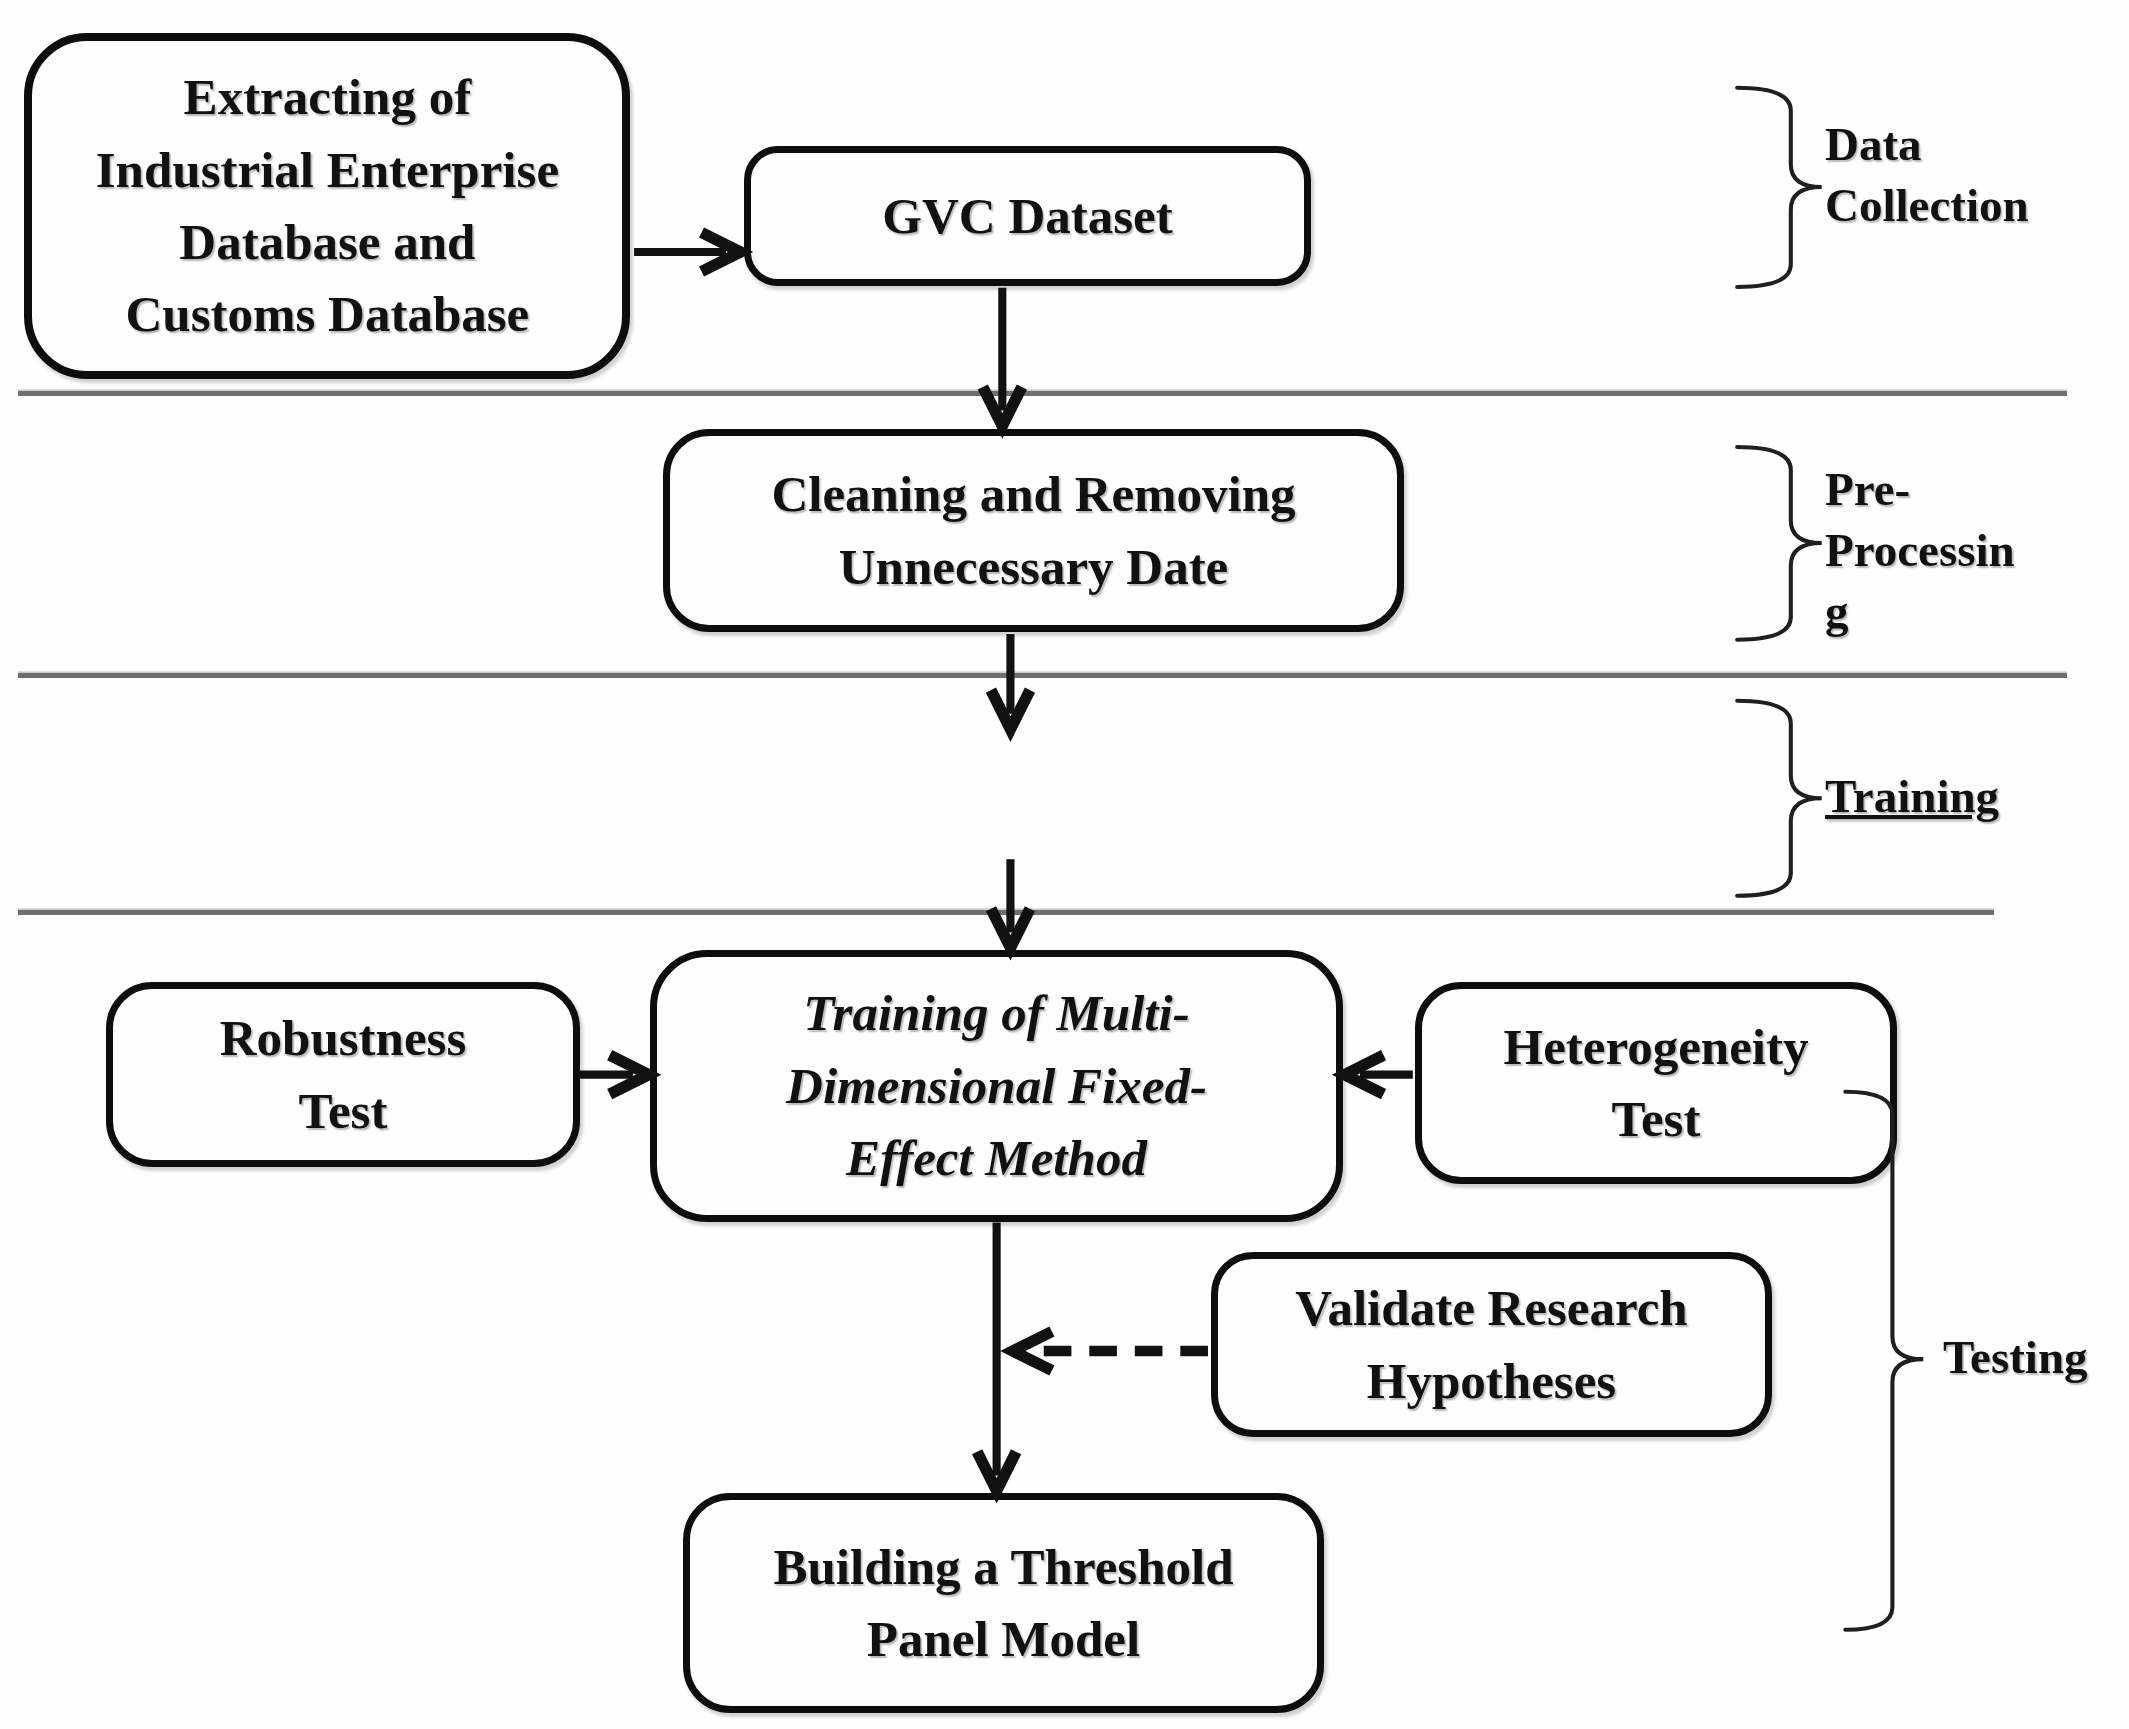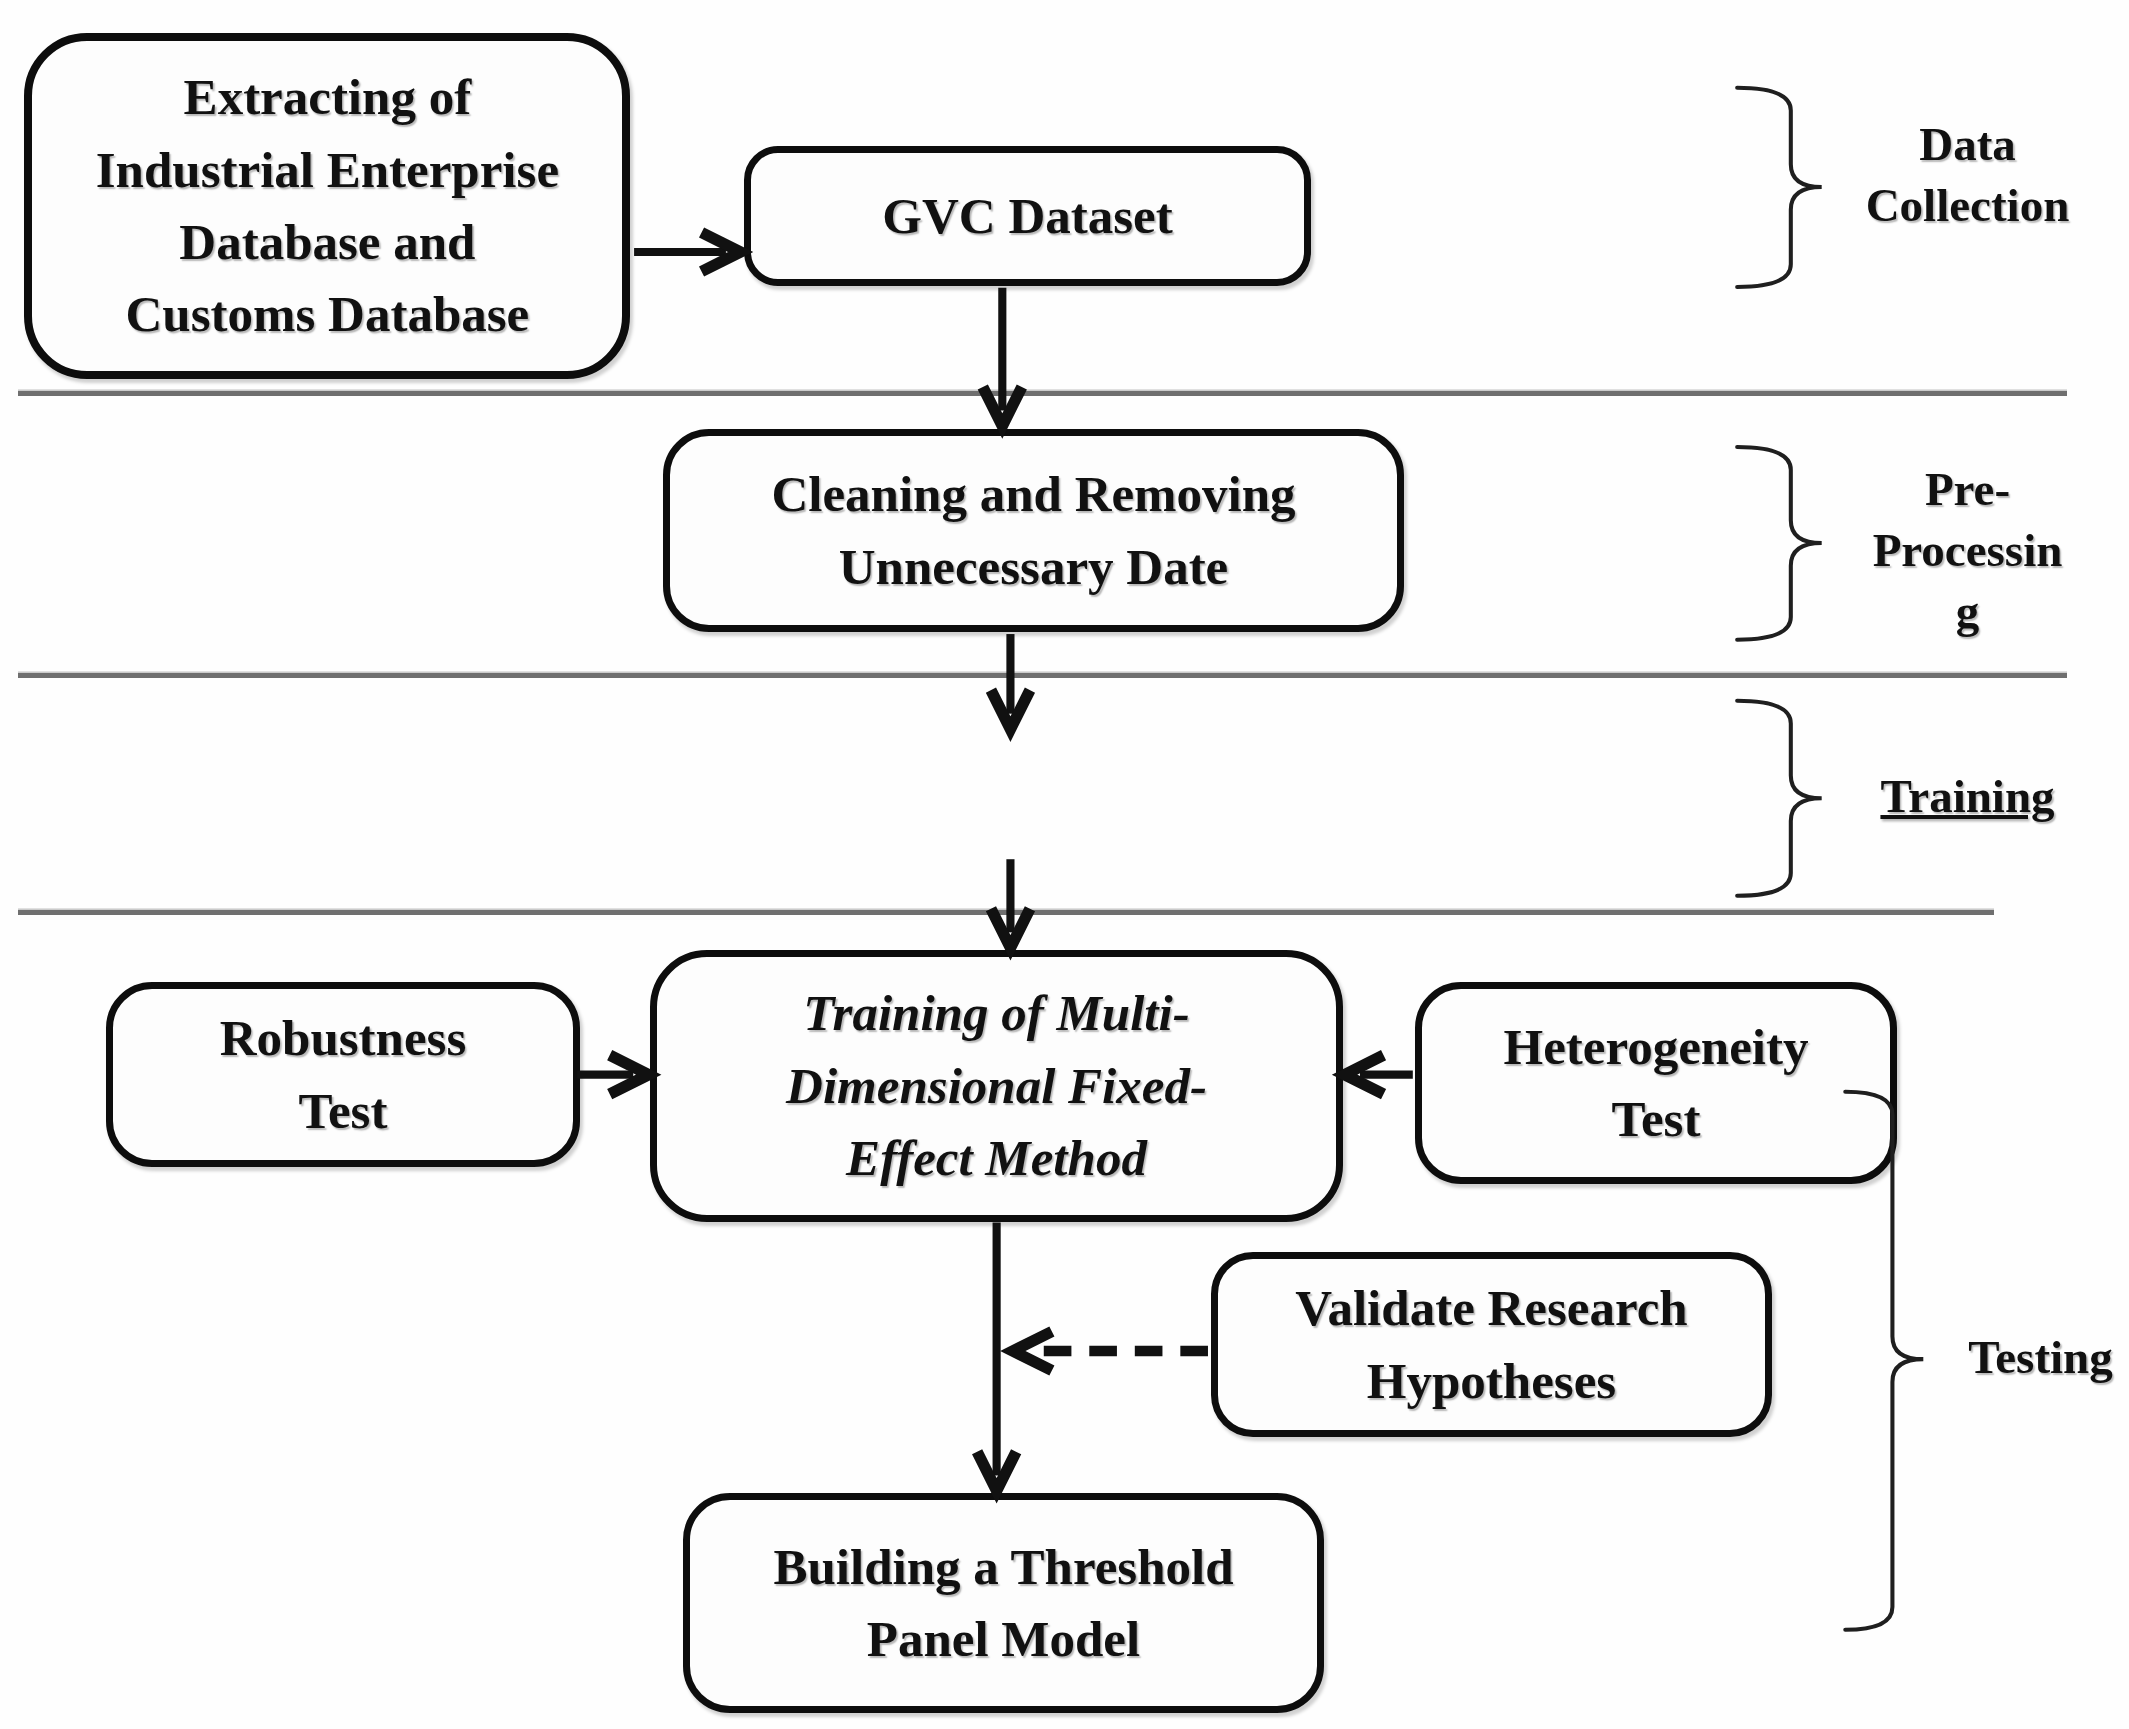--- a/index.html
+++ b/index.html
@@ -45,21 +45,21 @@
     box-shadow:0 -1.6px 0 rgba(110,110,110,0.35);
   }
   #divider-1{left:18px;top:391px;width:2049px;}
   #divider-2{left:18px;top:673px;width:2049px;}
   #divider-3{left:18px;top:910px;width:1976px;}
 
   
   .stage-label{
     position:absolute;
     font-weight:bold;font-size:47px;line-height:1.3;
-    text-align:center;white-space:pre-line;
+    text-align:left;white-space:pre-line;
     text-shadow:1.6px 2.4px 1.6px rgba(0,0,0,0.28);
   }
   #stage-label-data-collection{left:1825px;top:114px;width:285px;}
   #stage-label-pre-processing {left:1825px;top:459px;width:285px;}
   #stage-label-training       {left:1825px;top:766px;width:285px;text-decoration:underline;}
   #stage-label-testing        {left:1943px;top:1327px;width:195px;}
 
   
   #connectors{position:absolute;left:0;top:0;pointer-events:none;}
   .arrow-line{stroke:#111111;stroke-width:10;fill:none;}

